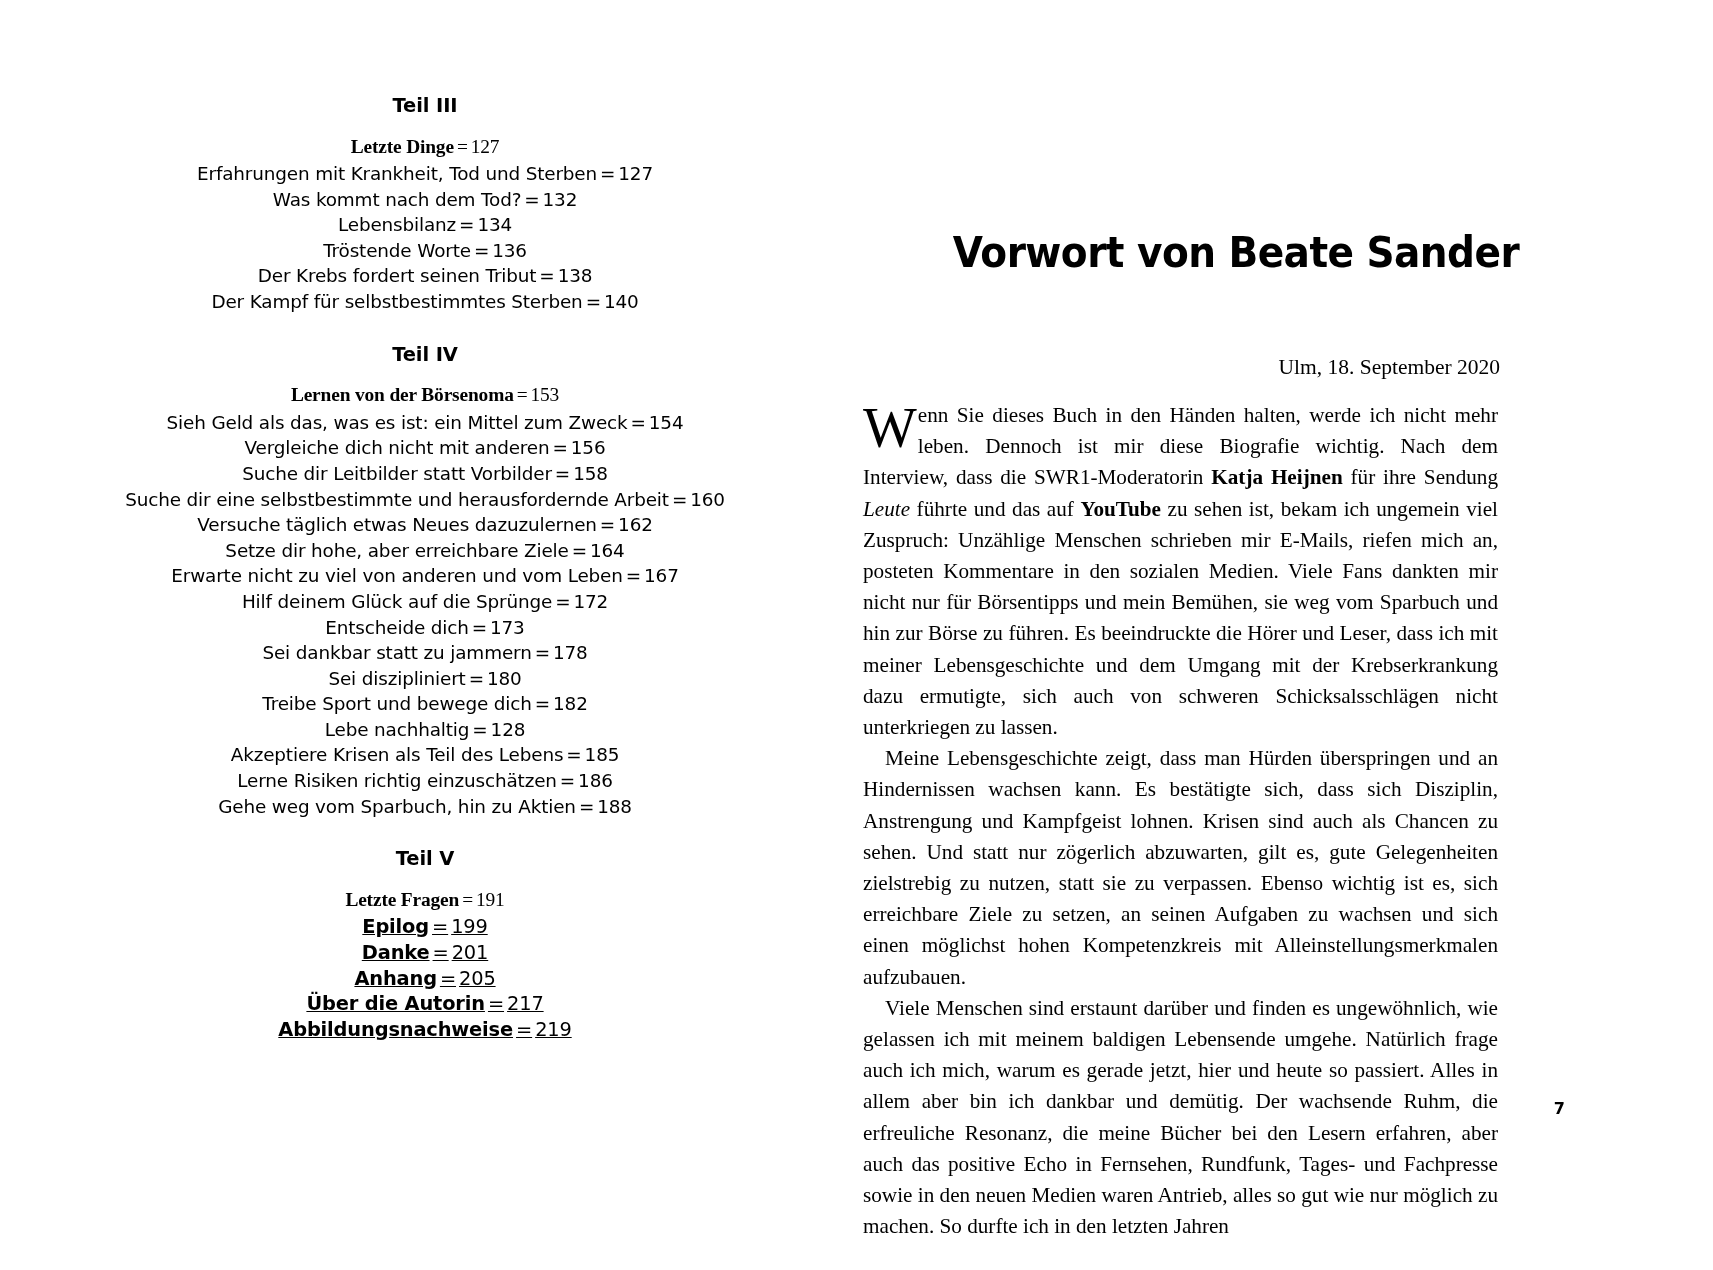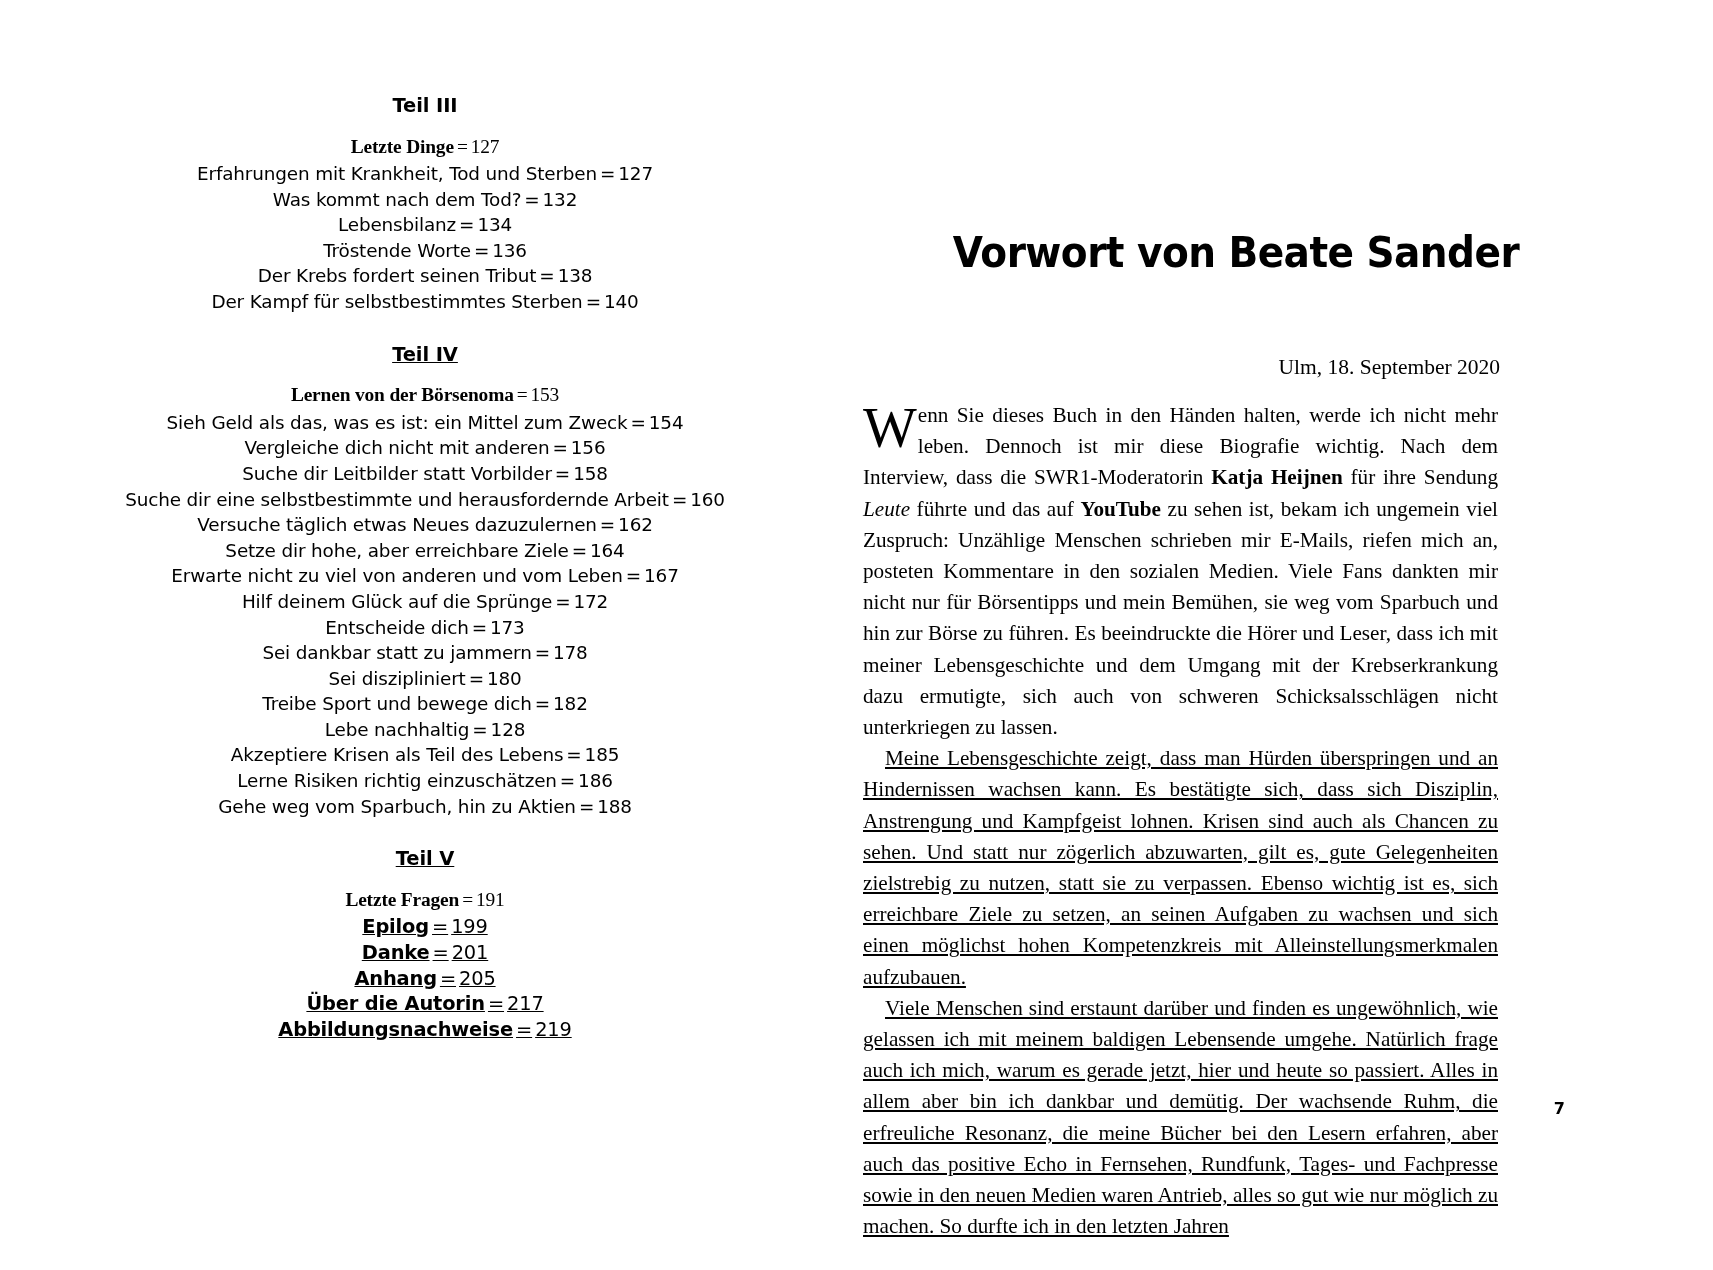--- a/index.html
+++ b/index.html
@@ -37,21 +37,21 @@
     font-family: "DejaVu Sans", sans-serif;
   }
   .toc-part {
     font-size: 19.5px;
     font-weight: bold;
     letter-spacing: -0.1px;
     margin: 0;
     padding: 0;
     line-height: 1;
   }
-  .part-gap-top { margin-top: 30px; text-decoration: underline; }
+  .part-gap-top { margin-top: 30px; }
   .part-gap-bot { margin-bottom: 18px; }
 
   .toc-row {
     font-size: 18.4px;
     line-height: 25.6px;
     white-space: nowrap;
     letter-spacing: -0.15px;
   }
   .toc-row.chapter {
     font-weight: bold;
@@ -112,21 +112,20 @@
     line-height: 31.2px;
     text-align: justify;
     text-align-last: left;
     hyphens: manual;
   }
   .body-col p {
     margin: 0;
   }
   .body-col p + p {
     text-indent: 22px;
-    text-decoration: underline;
   }
   .dropcap {
     float: left;
     font-family: "Liberation Serif", serif;
     font-size: 57px;
     line-height: 53px;
     padding: 3px 1px 0 0;
     margin-top: -2px;
     font-weight: normal;
   }

